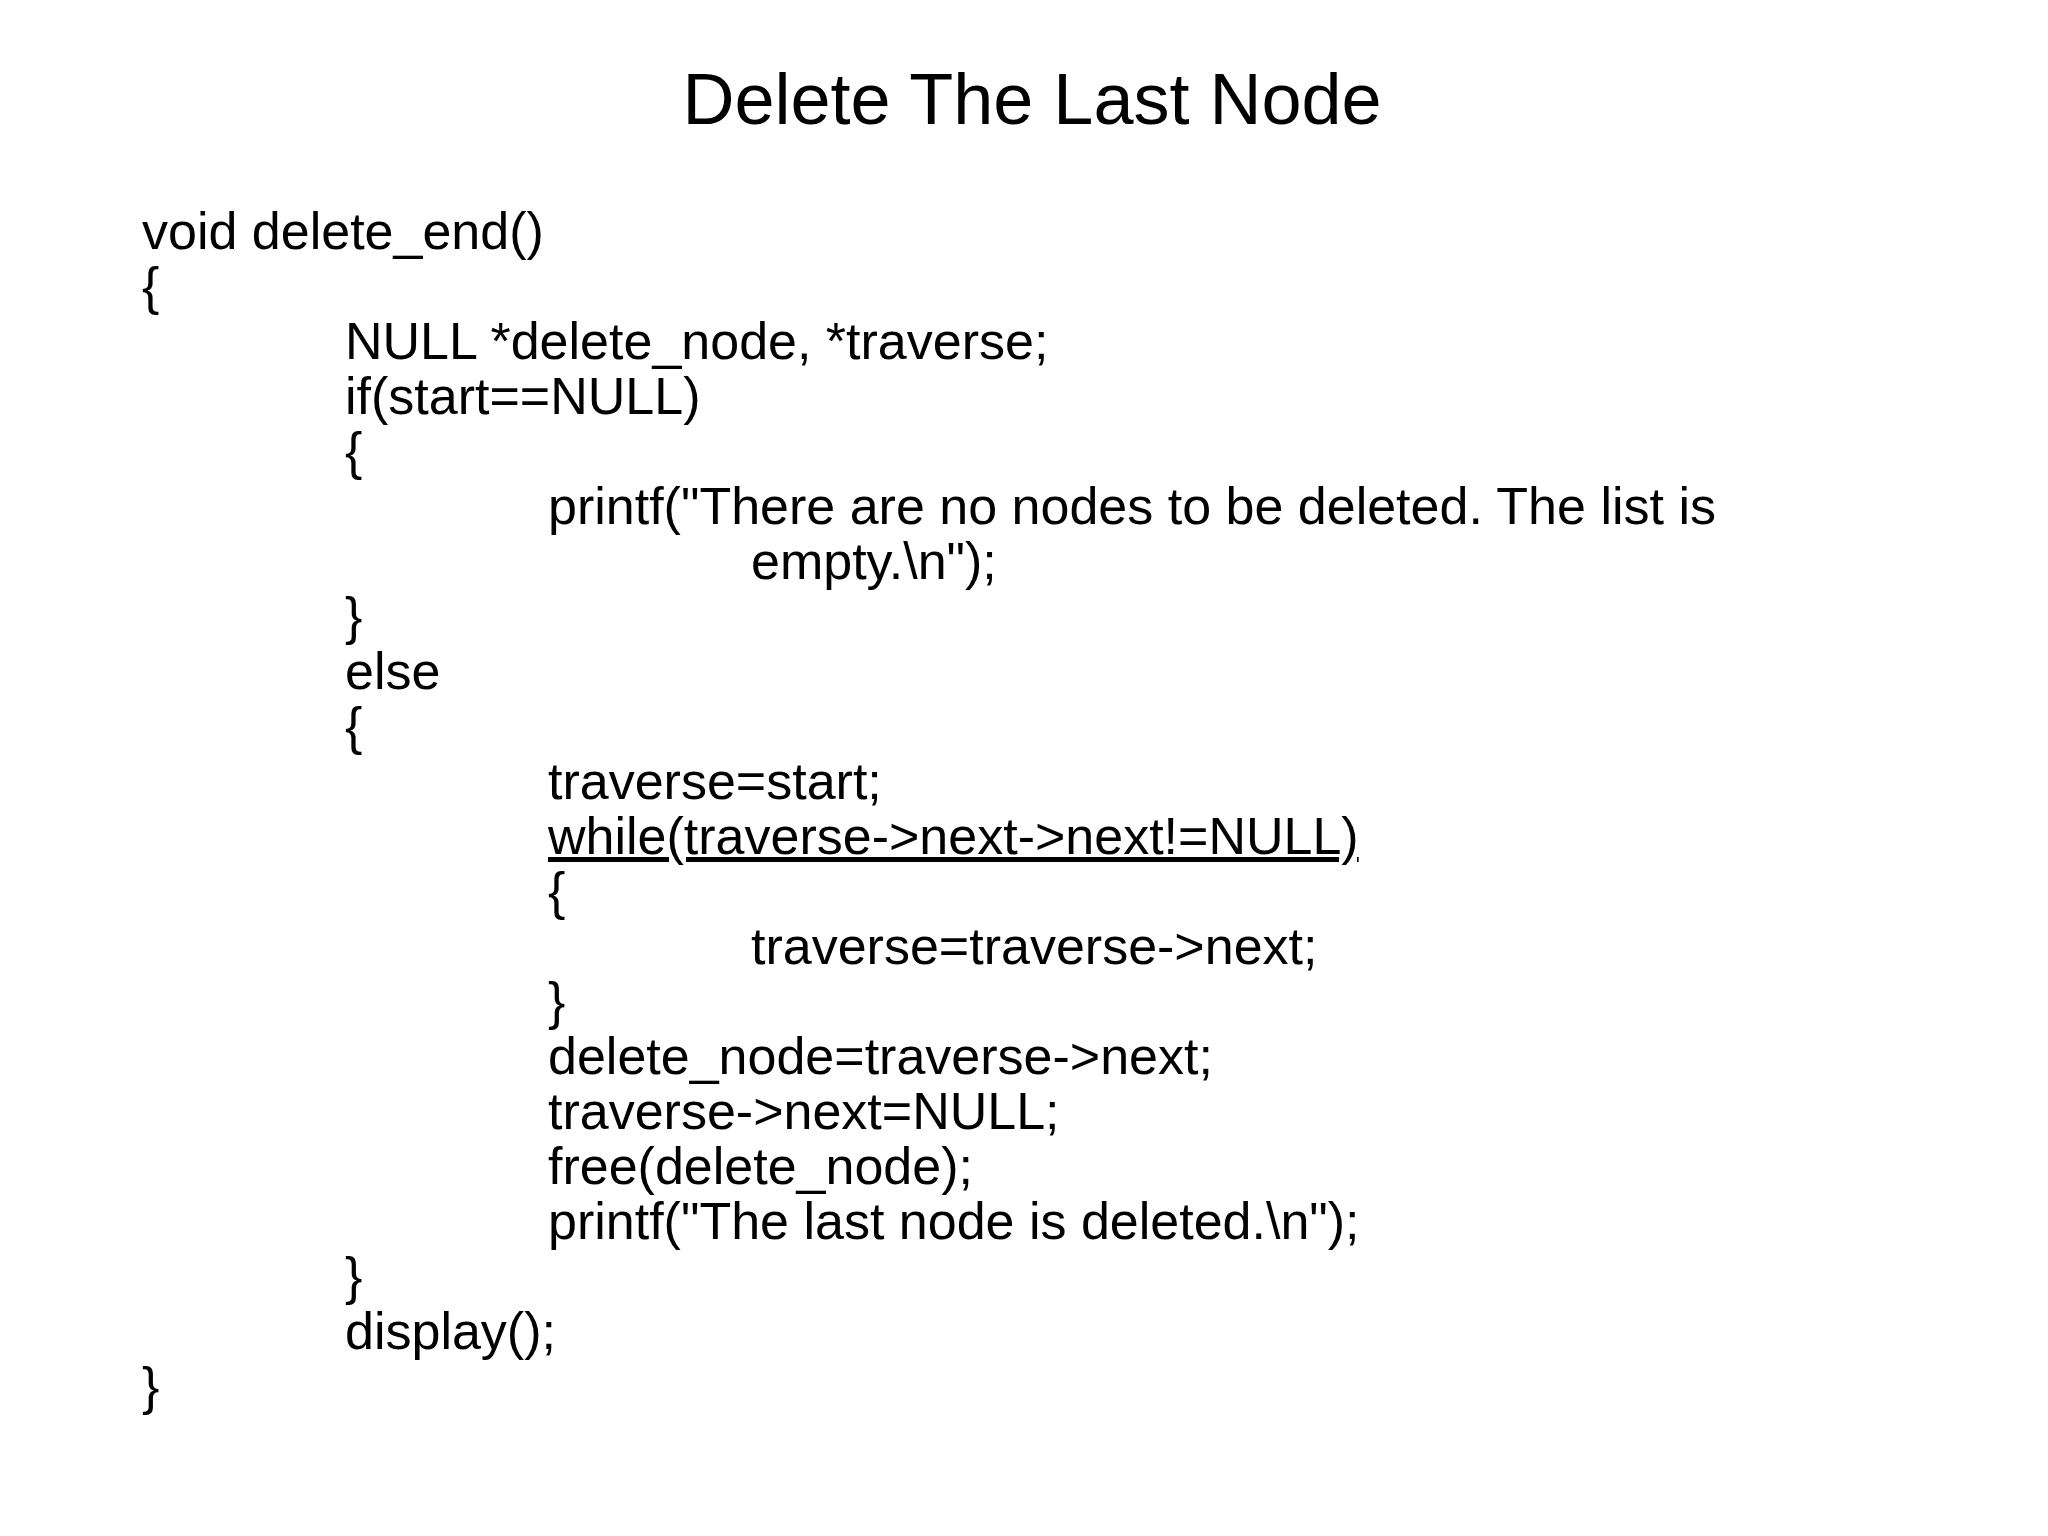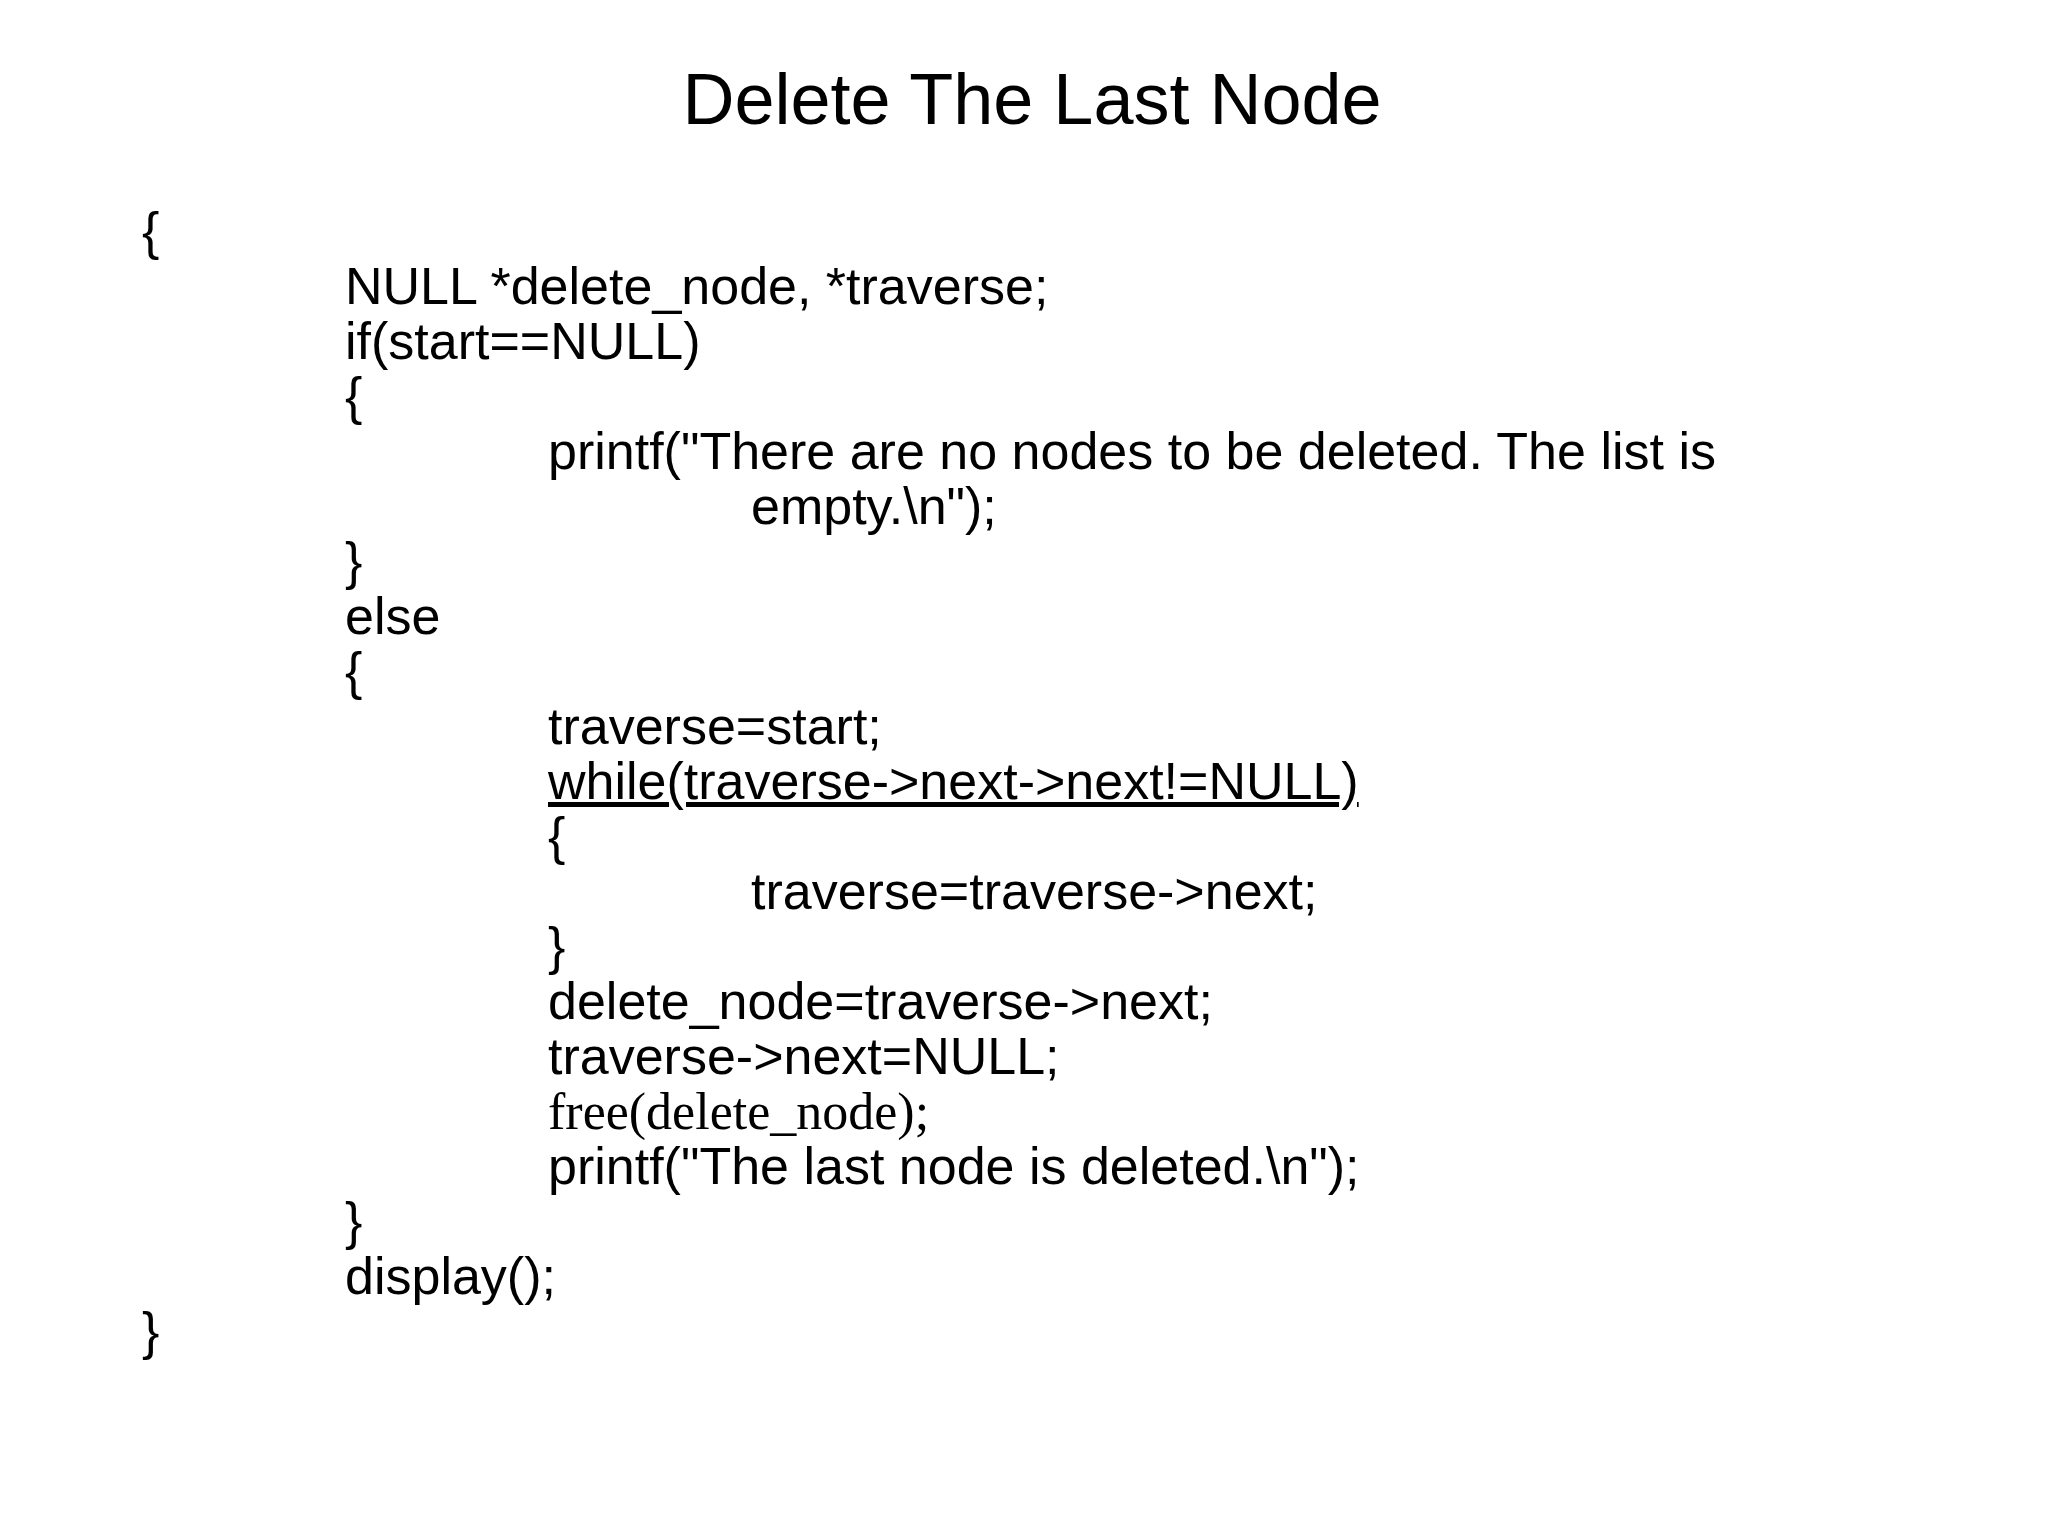--- a/index.html
+++ b/index.html
@@ -44,35 +44,36 @@
     white-space: pre;
   }
 </style>
 </head>
 <body style="background: rgb(255, 255, 255); color: rgb(0, 0, 0);">
 
 <div class="slide">
   <div class="slide-title">Delete The Last Node</div>
 
   <div class="code-block">
+      <div class="code-line" style="padding-left: 0px;">void delete_end()</div>
       <div class="code-line" style="padding-left: 0px;">{</div>
       <div class="code-line" style="padding-left: 203px;">NULL *delete_node, *traverse;</div>
       <div class="code-line" style="padding-left: 203px;">if(start==NULL)</div>
       <div class="code-line" style="padding-left: 203px;">{</div>
       <div class="code-line" style="padding-left: 406px;">printf("There are no nodes to be deleted. The list is</div>
       <div class="code-line" style="padding-left: 609px;">empty.\n");</div>
       <div class="code-line" style="padding-left: 203px;">}</div>
       <div class="code-line" style="padding-left: 203px;">else</div>
       <div class="code-line" style="padding-left: 203px;">{</div>
       <div class="code-line" style="padding-left: 406px;">traverse=start;</div>
       <div class="code-line" style="padding-left: 406px; text-decoration: underline;">while(traverse-&gt;next-&gt;next!=NULL)</div>
       <div class="code-line" style="padding-left: 406px;">{</div>
       <div class="code-line" style="padding-left: 609px;">traverse=traverse-&gt;next;</div>
       <div class="code-line" style="padding-left: 406px;">}</div>
       <div class="code-line" style="padding-left: 406px;">delete_node=traverse-&gt;next;</div>
       <div class="code-line" style="padding-left: 406px;">traverse-&gt;next=NULL;</div>
-      <div class="code-line" style="padding-left: 406px; font-family: Liberation Serif, serif;">free(delete_node);</div>
+      <div class="code-line" style="padding-left: 406px;">free(delete_node);</div>
       <div class="code-line" style="padding-left: 406px;">printf("The last node is deleted.\n");</div>
       <div class="code-line" style="padding-left: 203px;">}</div>
       <div class="code-line" style="padding-left: 203px;">display();</div>
       <div class="code-line" style="padding-left: 0px;">}</div>
     </div>
 </div>
 
 </body></html>

